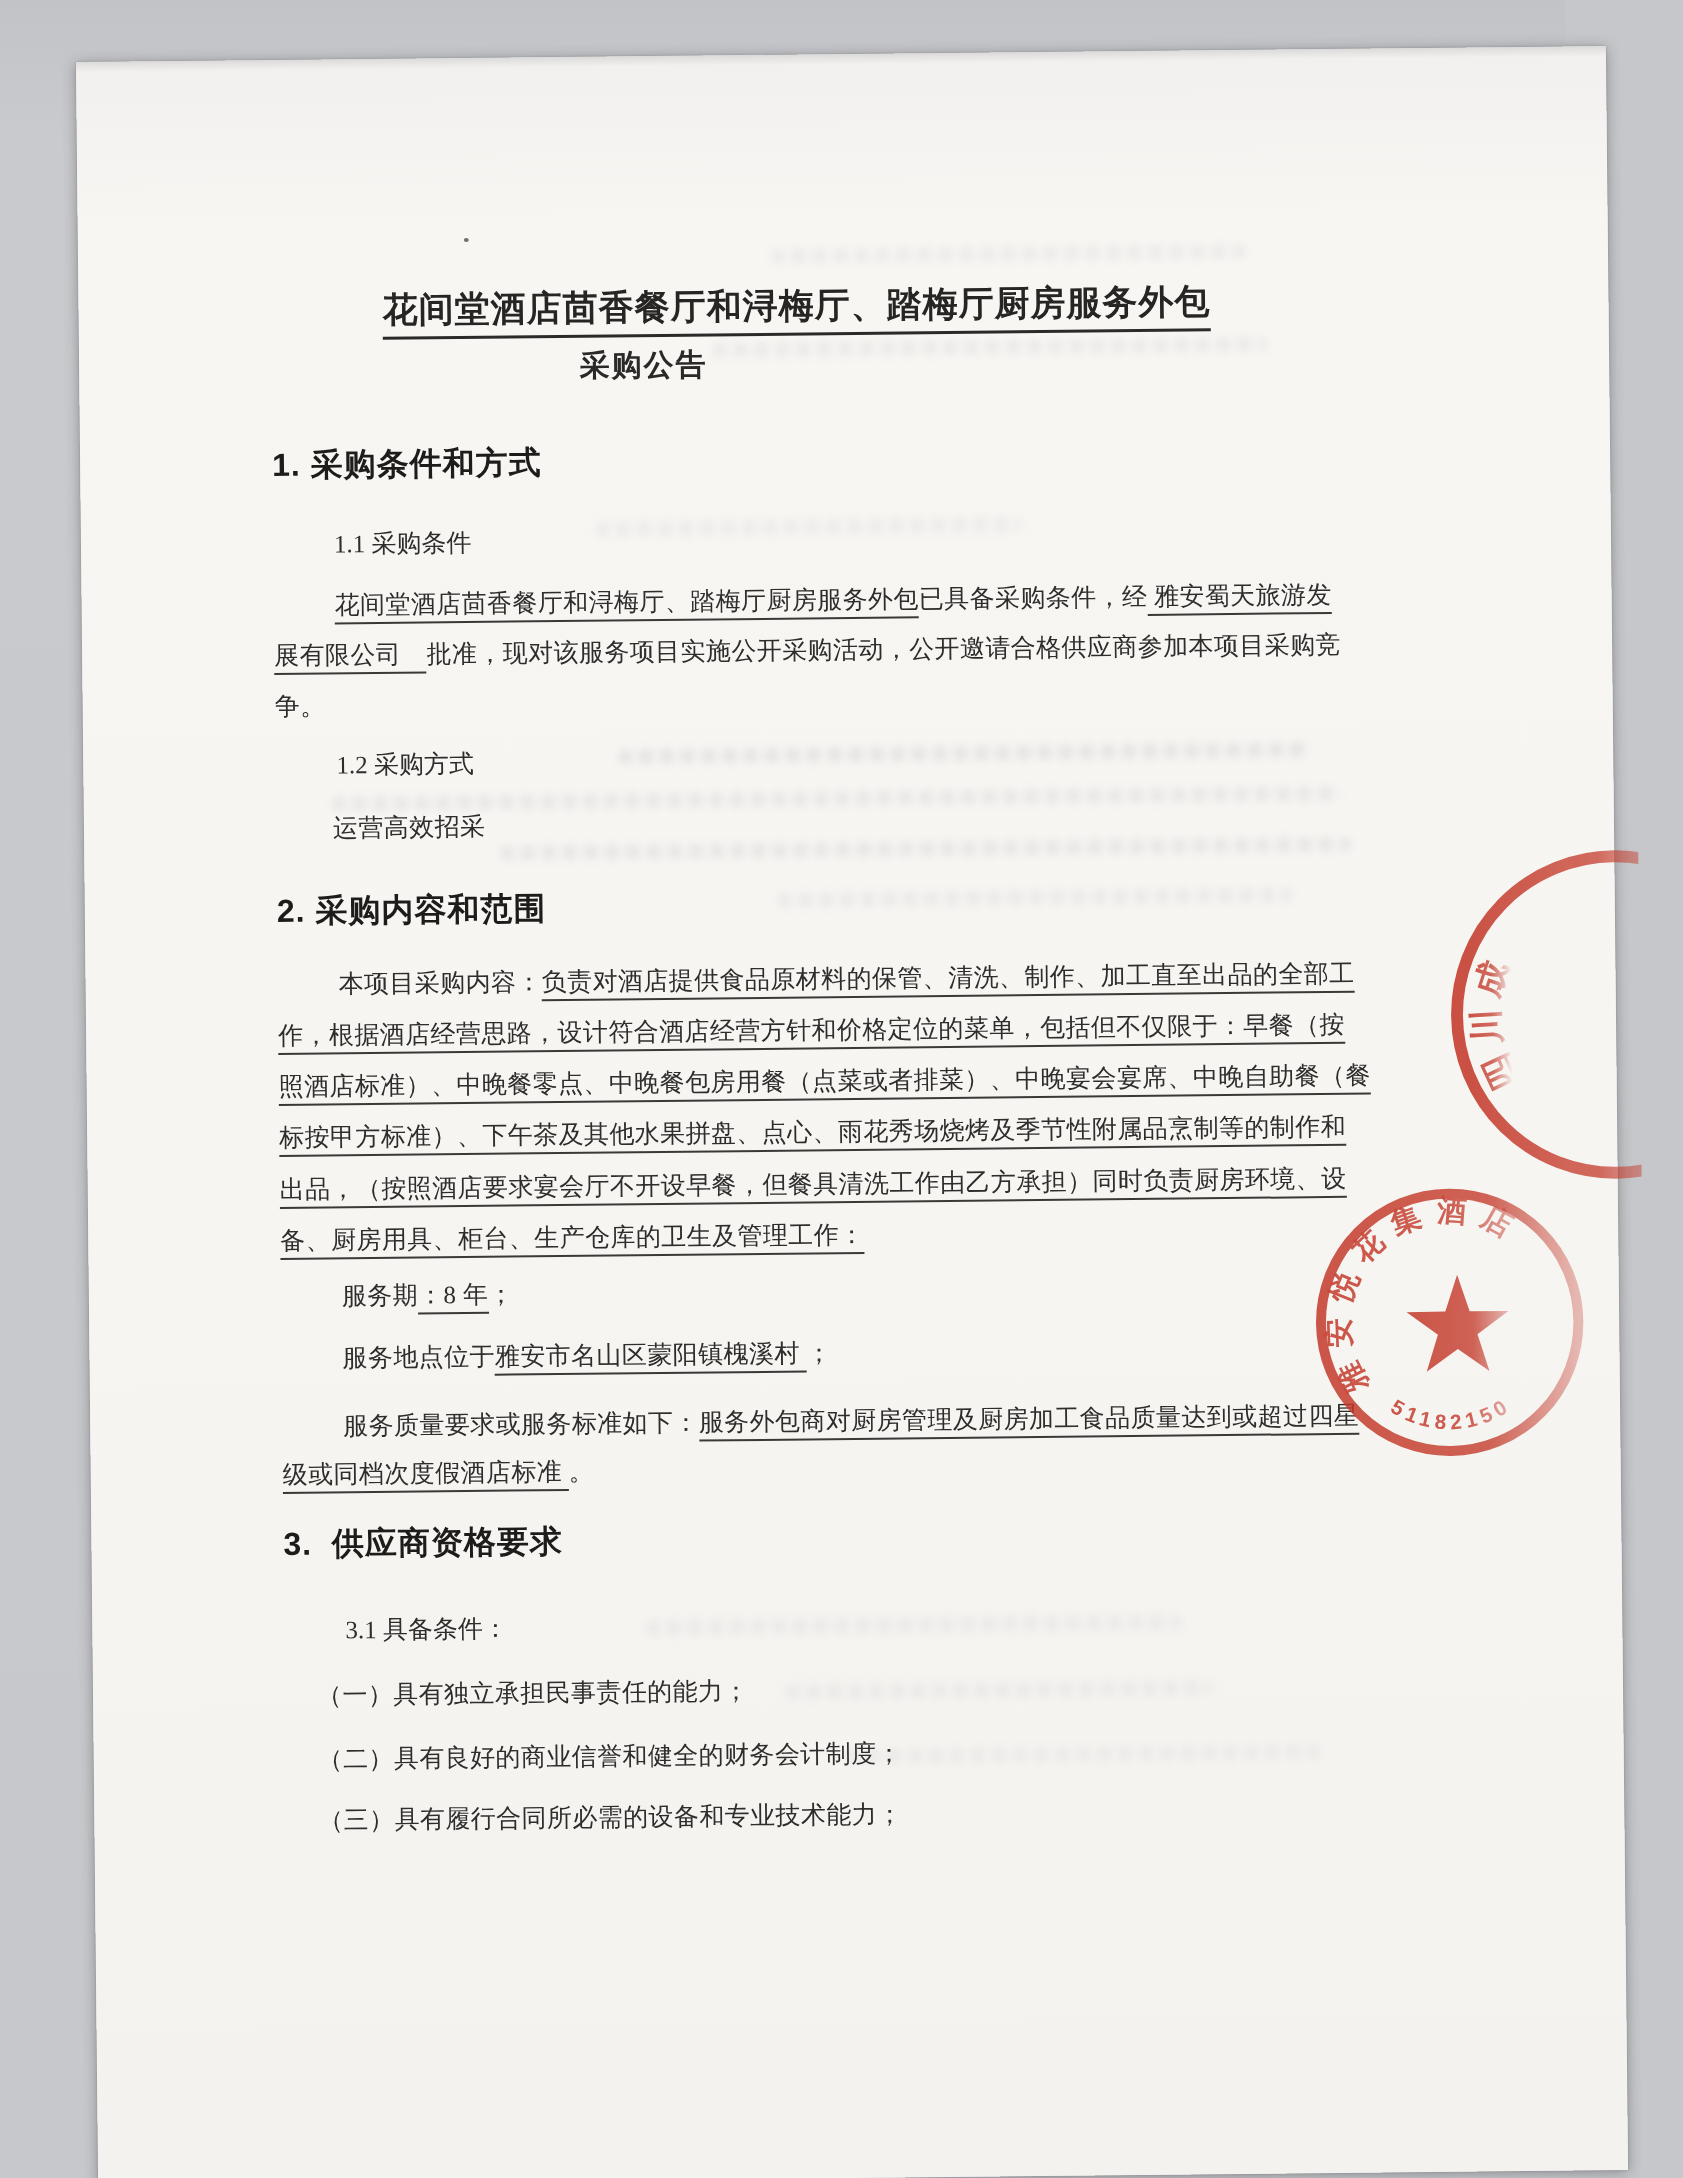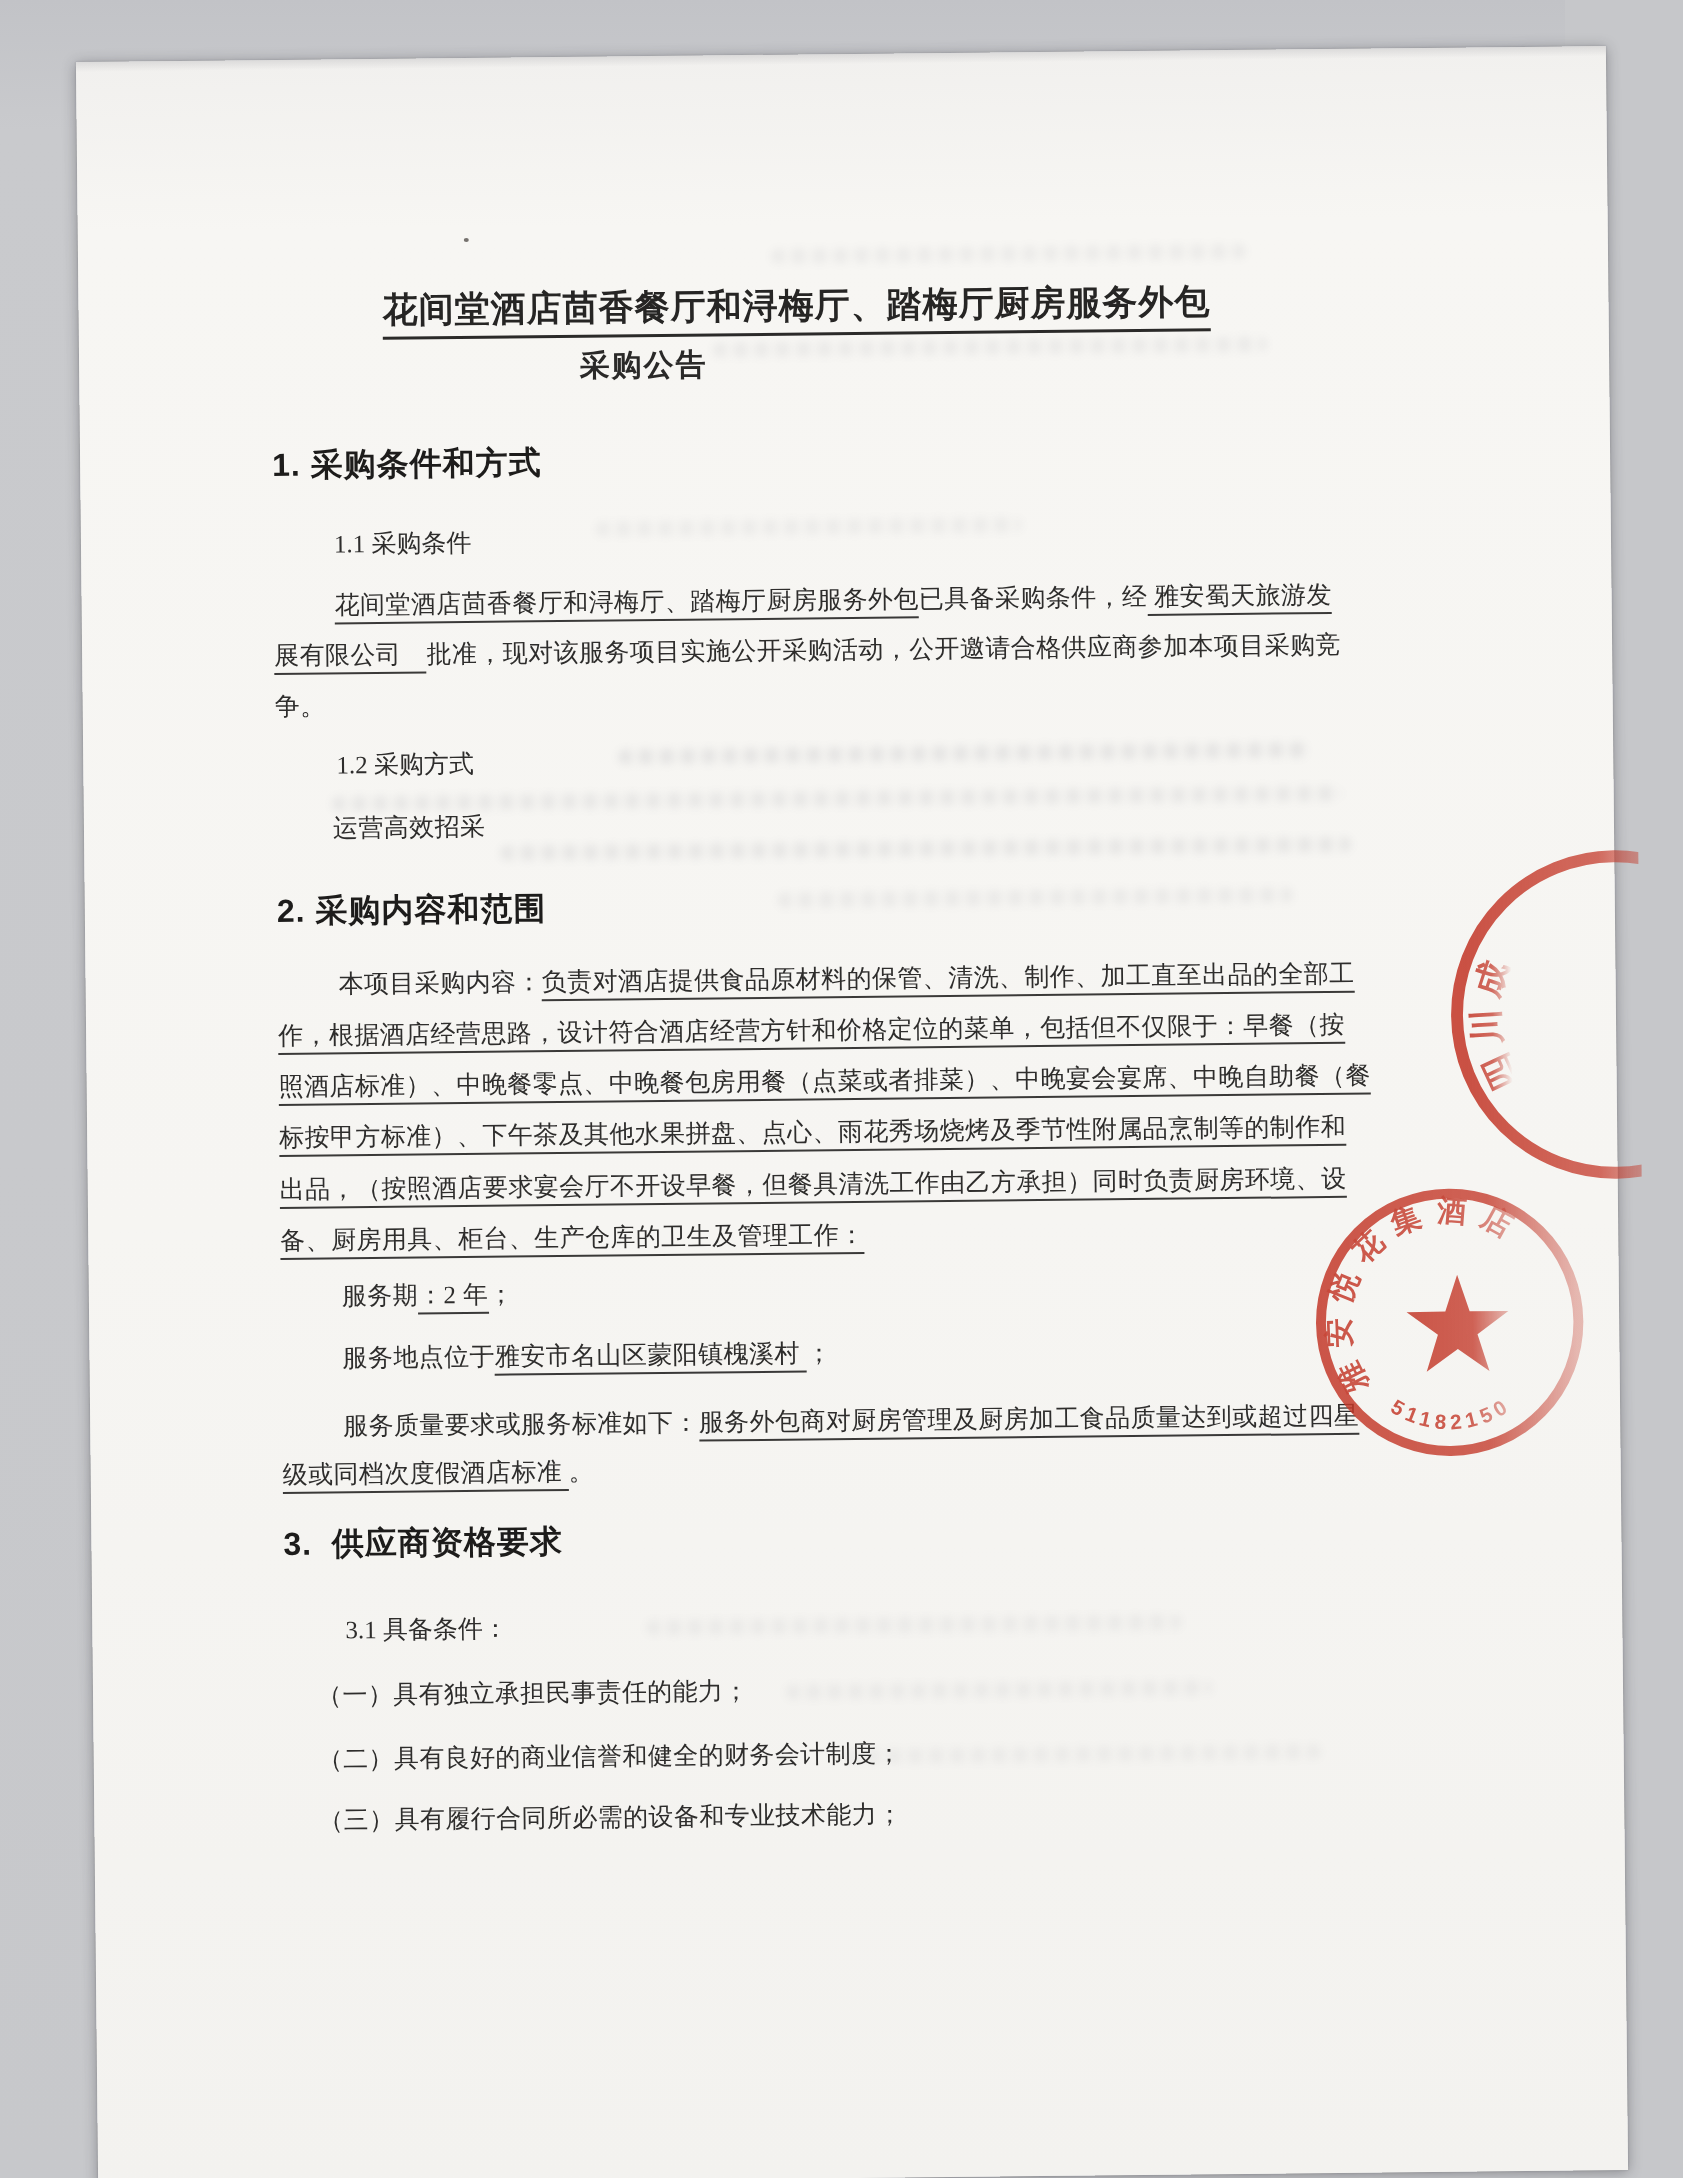--- a/index.html
+++ b/index.html
@@ -59,21 +59,21 @@
     <div class="sub" style="top:689px;">1.2 采购方式</div>
     <div class="line" style="top:752px;left:249px;">运营高效招采</div>
 
     <div class="h-sec" style="top:830px;">2. 采购内容和范围</div>
     <div class="line" style="top:908px;padding-left:61px;"><span>本项目采购内容：</span><span class="u">负责对酒店提供食品原材料的保管、清洗、制作、加工直至出品的全部工</span></div>
     <div class="line" style="top:959px;"><span class="u">作，根据酒店经营思路，设计符合酒店经营方针和价格定位的菜单，包括但不仅限于：早餐（按</span></div>
     <div class="line" style="top:1010px;"><span class="u">照酒店标准）、中晚餐零点、中晚餐包房用餐（点菜或者排菜）、中晚宴会宴席、中晚自助餐（餐</span></div>
     <div class="line" style="top:1061px;"><span class="u">标按甲方标准）、下午茶及其他水果拼盘、点心、雨花秀场烧烤及季节性附属品烹制等的制作和</span></div>
     <div class="line" style="top:1113px;"><span class="u">出品，（按照酒店要求宴会厅不开设早餐，但餐具清洗工作由乙方承担）同时负责厨房环境、设</span></div>
     <div class="line" style="top:1164px;"><span class="u">备、厨房用具、柜台、生产仓库的卫生及管理工作：</span></div>
-    <div class="line" style="top:1220px;padding-left:61px;"><span>服务期</span><span class="u">：2 年</span><span>；</span></div>
+    <div class="line" style="top:1220px;padding-left:61px;"><span>服务期</span><span class="u">：8 年</span><span>；</span></div>
     <div class="line" style="top:1282px;padding-left:61px;"><span>服务地点位于</span><span class="u">雅安市名山区蒙阳镇槐溪村 </span><span>；</span></div>
     <div class="line" style="top:1350px;padding-left:61px;"><span>服务质量要求或服务标准如下：</span><span class="u">服务外包商对厨房管理及厨房加工食品质量达到或超过四星</span></div>
     <div class="line" style="top:1398px;"><span class="u">级或同档次度假酒店标准 </span><span>。</span></div>
 
     <div class="h-sec" style="top:1463px;">3.  供应商资格要求</div>
     <div class="sub" style="top:1554px;">3.1 具备条件：</div>
     <div class="line" style="top:1619px;left:224px;">（一）具有独立承担民事责任的能力；</div>
     <div class="line" style="top:1683px;left:224px;">（二）具有良好的商业信誉和健全的财务会计制度；</div>
     <div class="line" style="top:1744px;left:224px;">（三）具有履行合同所必需的设备和专业技术能力；</div>
 

